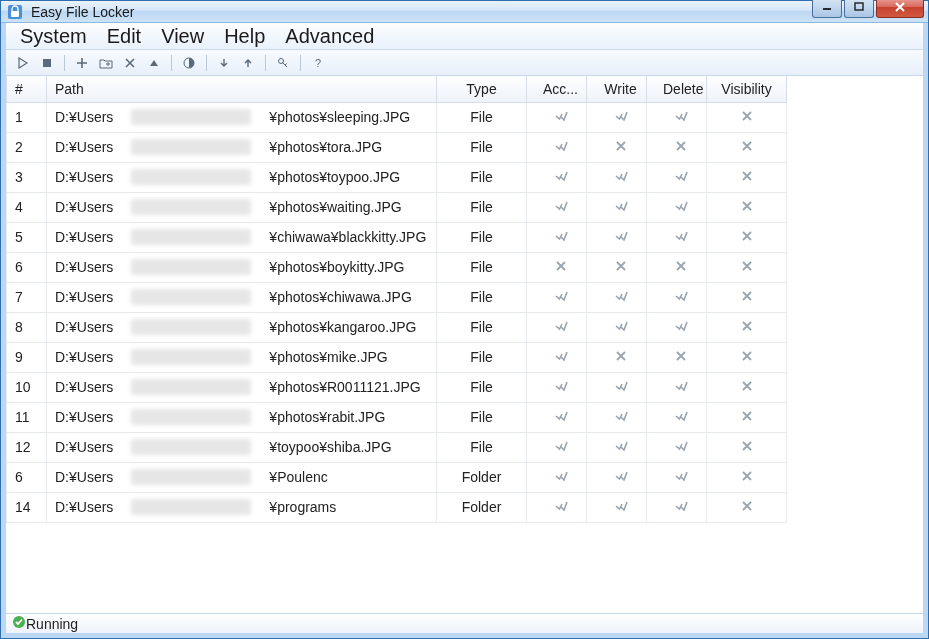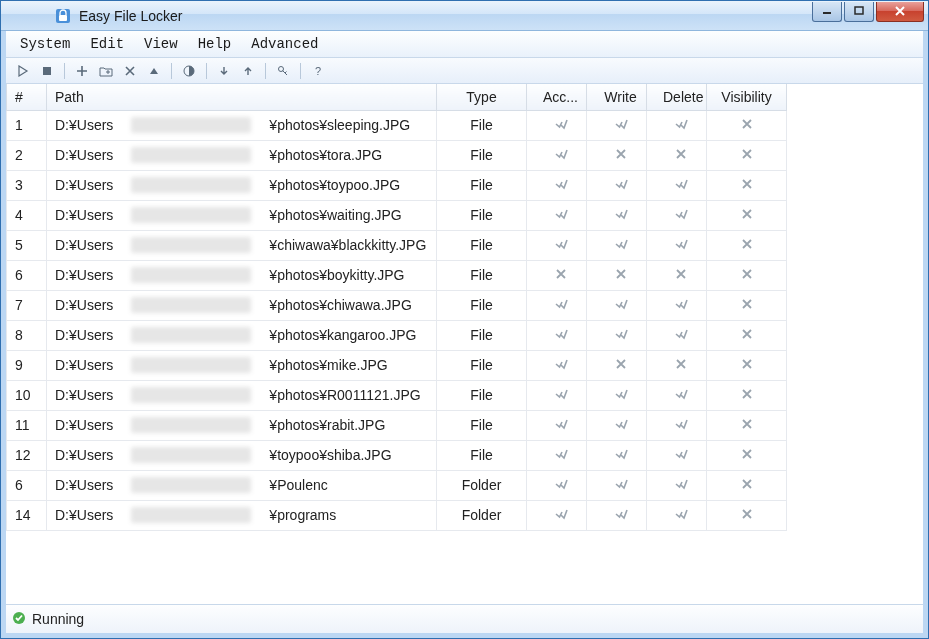--- a/index.html
+++ b/index.html
@@ -1,31 +1,31 @@
 <!DOCTYPE html>
 <html><head>
 <meta charset="utf-8">
 <style>
 * { box-sizing: border-box; margin: 0; padding: 0; }
 body { font-family: "Segoe UI", Tahoma, sans-serif; font-size: 13px; background: #fff; width: 929px; height: 639px; overflow: hidden; }
 
 .window { width: 929px; height: 639px; border: 1px solid #2f6fb0; display: flex; flex-direction: column; background: #fff; }
 
-.titlebar { height: 30px; background: linear-gradient(to bottom, #eaf3fc 0%, #d4e6f9 45%, #bcd7f3 46%, #cde2f7 100%); display: flex; align-items: center; border-bottom: 1px solid #8fb6dd; position: relative; padding-left: 48px; }
+.titlebar { height: 22px; background: linear-gradient(to bottom, #eaf3fc 0%, #d4e6f9 45%, #bcd7f3 46%, #cde2f7 100%); display: flex; align-items: center; border-bottom: 1px solid #8fb6dd; position: relative; }
 .titlebar .app-icon { width: 16px; height: 16px; margin: 0 6px; }
 .titlebar .title { font-size: 14px; color: #1a1a1a; flex: 1; padding-left: 2px; }
 .window-controls { display: flex; height: 20px; margin-right: 4px; margin-top: -8px; }
 .win-btn { width: 30px; height: 20px; margin-left: 2px; border: 1px solid #4a6f9b; border-top: none; border-radius: 0 0 3px 3px; display: flex; align-items: center; justify-content: center; background: linear-gradient(to bottom, #d8e6f5, #a9c6e6); cursor: default; }
 .win-btn.close { width: 48px; background: linear-gradient(to bottom, #e9a09a 0%, #d86b5f 45%, #c7402d 46%, #d05a40 100%); border-color: #8a2f22; }
 .win-btn svg { pointer-events: none; }
 
 .client-frame { flex: 1; display: flex; flex-direction: column; border: 5px solid #bcd7f3; border-top: none; background: #fff; }
 
 .menubar { height: 27px; background: linear-gradient(to bottom, #fdfeff, #e9f1fb); border-bottom: 1px solid #c8d8ea; display: flex; align-items: center; padding: 0 4px; }
-.menu-item { padding: 4px 10px; color: #1a1a1a; font-size: 14px; cursor: default; font-family: Liberation Mono, monospace; }
+.menu-item { padding: 4px 10px; color: #1a1a1a; font-size: 20px; cursor: default; }
 
 .toolbar { height: 26px; background: linear-gradient(to bottom, #f8fbfe, #e7effa); border-bottom: 1px solid #c8d8ea; display: flex; align-items: center; padding: 0 6px; gap: 2px; }
 .tool-btn { width: 22px; height: 20px; display: flex; align-items: center; justify-content: center; color: #5a6a7a; cursor: default; }
 .tool-sep { width: 1px; height: 16px; background: #b8c8da; margin: 0 4px; }
 
 .grid-wrap { flex: 1; overflow: auto; background: #fff; position: relative; }
 table { border-collapse: collapse; width: 781px; table-layout: fixed; }
 thead th { background: linear-gradient(to bottom, #fdfeff, #eef3fa); border: 1px solid #d6dde6; border-top: none; height: 26px; text-align: left; padding: 0 8px; font-weight: normal; font-size: 14px; color: #222; position: sticky; top: 0; }
 tbody td { border: 1px solid #e6e9ee; height: 30px; padding: 0 8px; font-size: 14px; color: #222; vertical-align: middle; white-space: nowrap; overflow: hidden; }
 .col-num { width: 40px; }
@@ -35,21 +35,21 @@
 .col-vis { width: 80px; text-align: center; }
 td.center { text-align: center; }
 
 .path-cell { display: flex; align-items: center; gap: 16px; }
 .blur { display: inline-block; width: 120px; height: 16px; background: #e6e6e6; filter: blur(2px); border-radius: 2px; margin: 0 2px; }
 
 .mark { display: inline-block; width: 14px; height: 14px; }
 .check svg { stroke: #9aa4ae; }
 .cross svg { stroke: #9aa4ae; }
 
-.statusbar { height: 29px; border-top: 1px solid #c8d8ea; background: linear-gradient(to bottom, #fdfeff, #eef3fa); display: flex; align-items: center; padding: 0 6px; gap: 6px; font-size: 14px; color: #222; }
+.statusbar { height: 20px; border-top: 1px solid #c8d8ea; background: linear-gradient(to bottom, #fdfeff, #eef3fa); display: flex; align-items: center; padding: 0 6px; font-size: 14px; color: #222; }
 .status-icon svg circle { fill: #4caf50; }
 </style>
 </head>
 <body>
 
 <div class="window">
 
   <div class="titlebar">
     <span class="app-icon">
       <svg width="16" height="16" viewBox="0 0 16 16">

